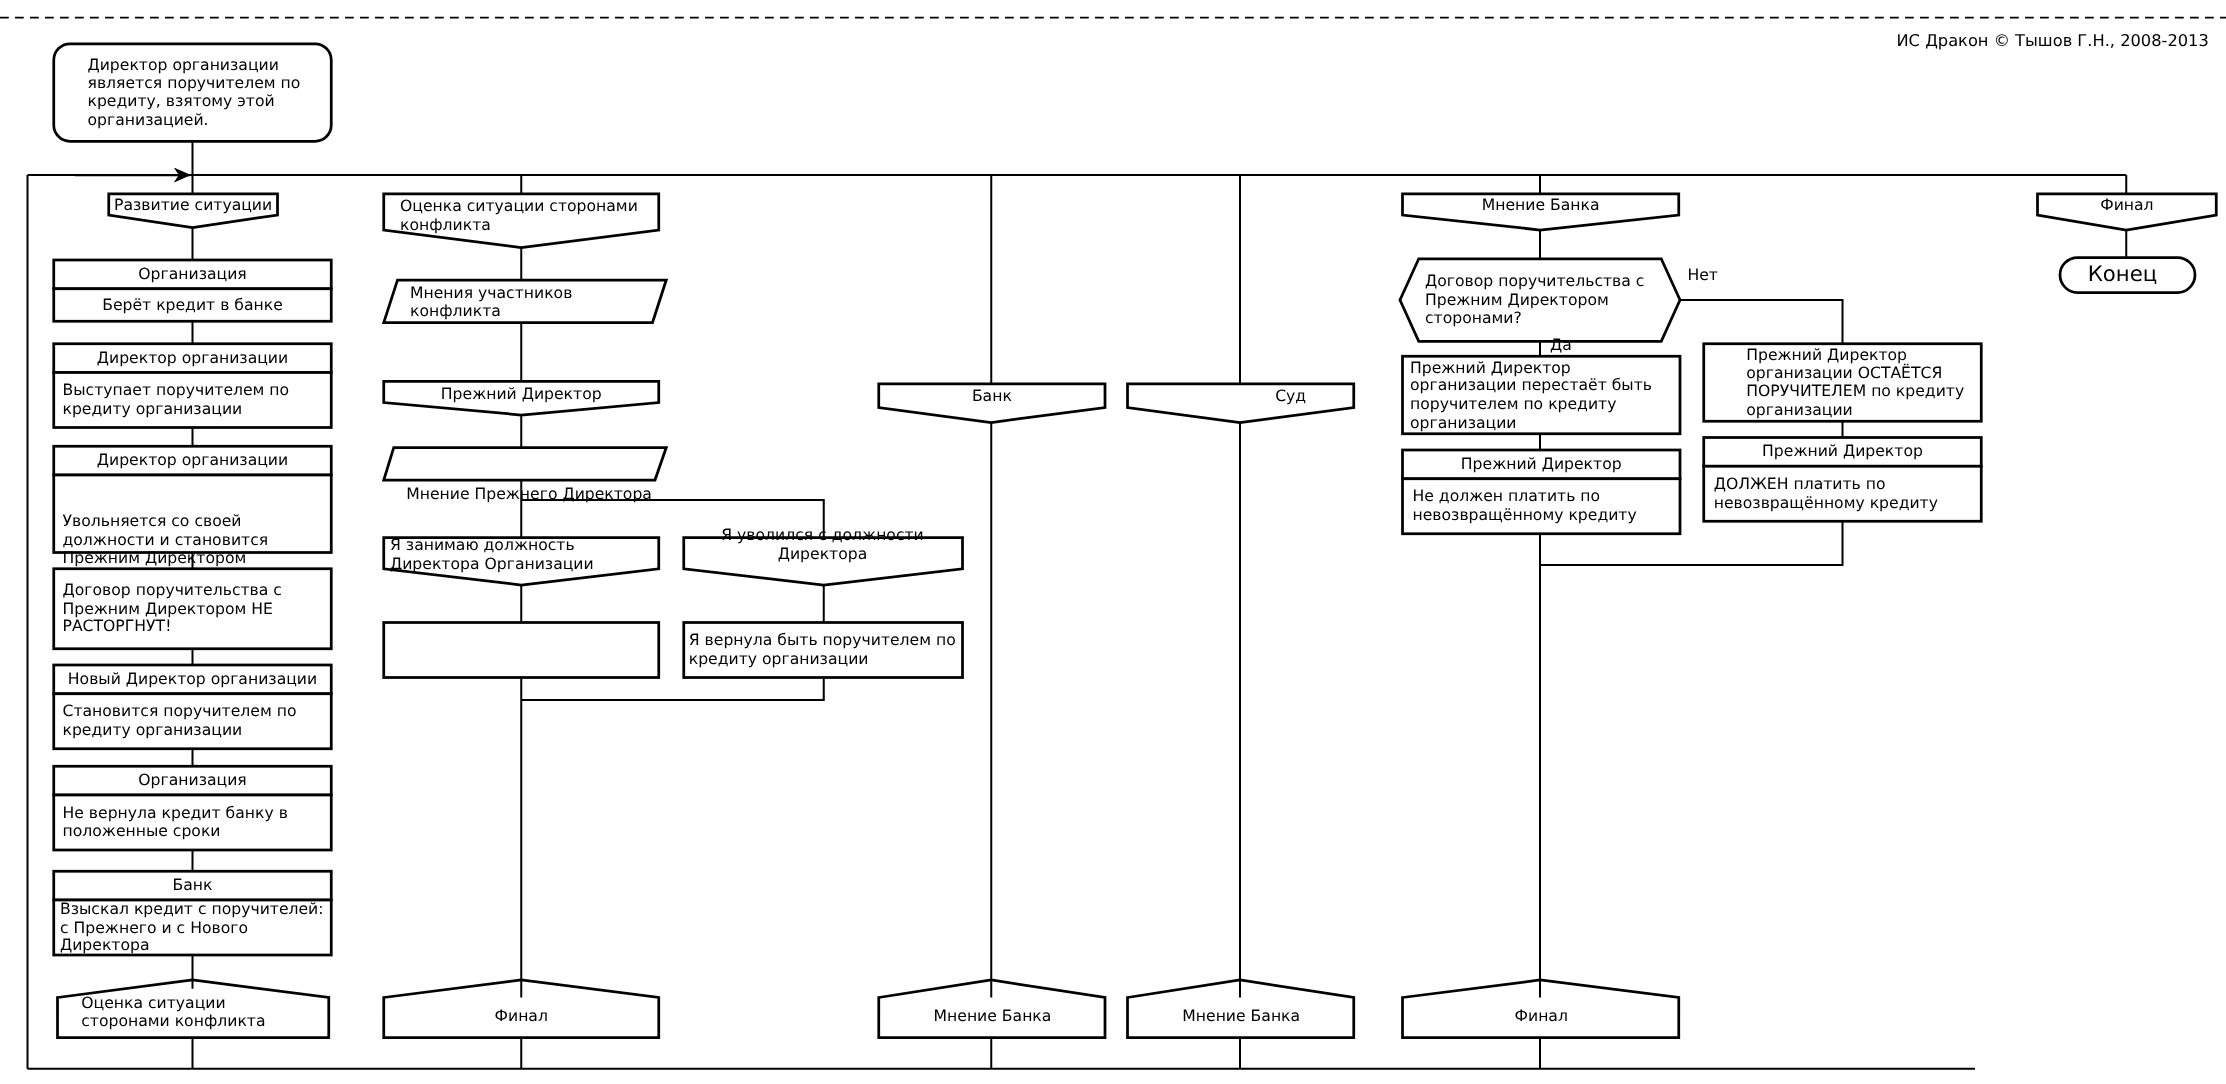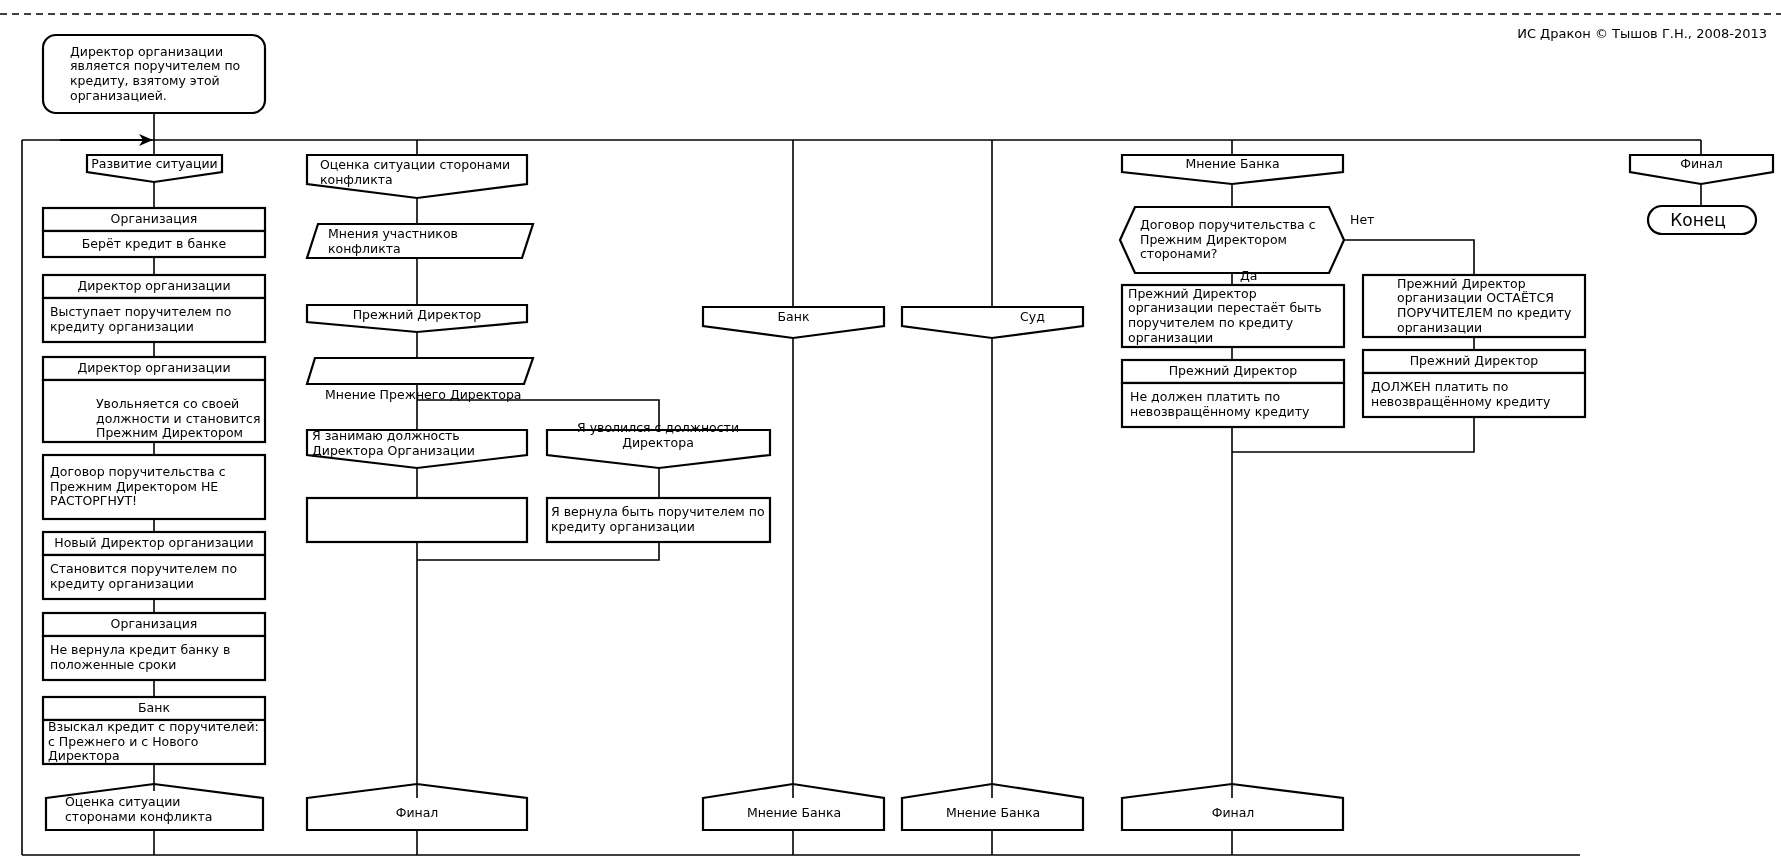--- a/index.html
+++ b/index.html
@@ -223,21 +223,21 @@
   <div class="node center" style="left:45px;top:276px;width:218px;height:21px;font-size:12.5px;">
     <span class="txt">Директор организации</span>
     </div>
   <div class="node left" style="left:50px;top:299px;width:208px;height:42px;font-size:12.5px;">
     <span class="txt">Выступает поручителем по кредиту организации</span>
     </div>
 
   <div class="node center" style="left:45px;top:358px;width:218px;height:21px;font-size:12.5px;">
     <span class="txt">Директор организации</span>
     </div>
-  <div class="node left" style="left:50px;top:389px;width:208px;height:60px;font-size:12.5px;margin-left:46px;">
+  <div class="node left" style="left:50px;top:402px;width:208px;height:60px;font-size:12.5px;">
     <span class="txt">Увольняется со своей должности и становится Прежним Директором</span>
     </div>
 
   <div class="node left" style="left:50px;top:456px;width:206px;height:62px;font-size:12.5px;">
     <span class="txt">Договор поручительства с Прежним Директором НЕ РАСТОРГНУТ!</span>
     </div>
 
   <div class="node center" style="left:45px;top:533px;width:218px;height:21px;font-size:12.5px;">
     <span class="txt">Новый Директор организации</span>
     </div>

